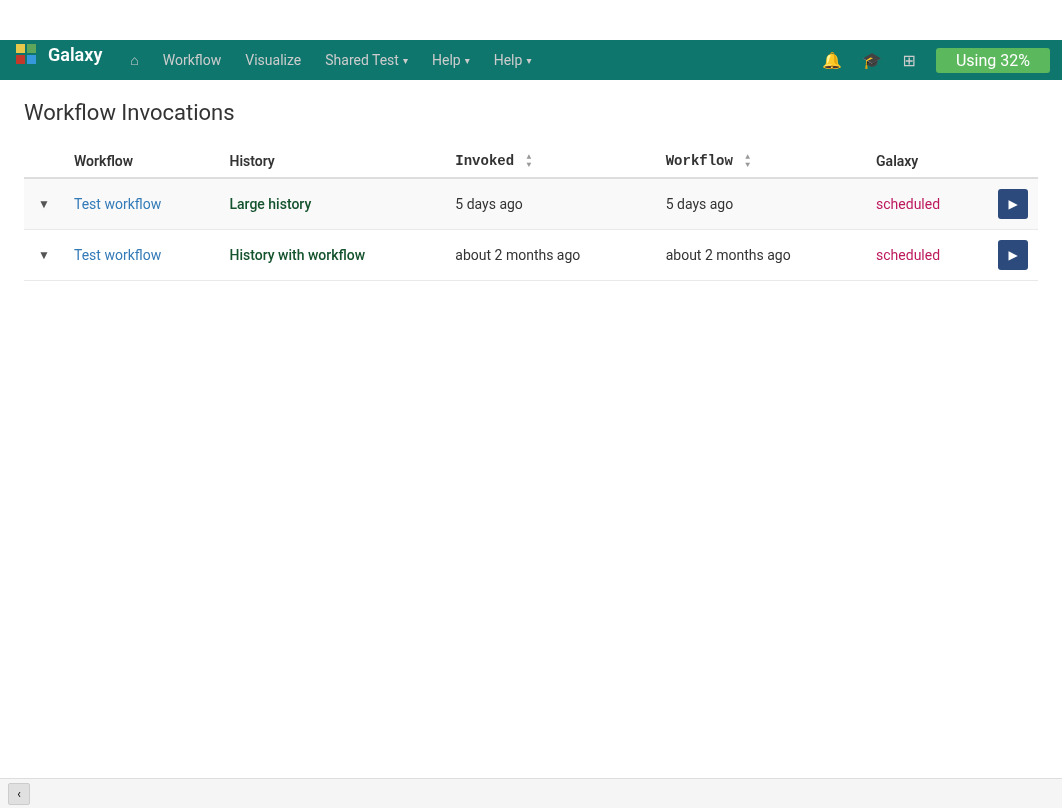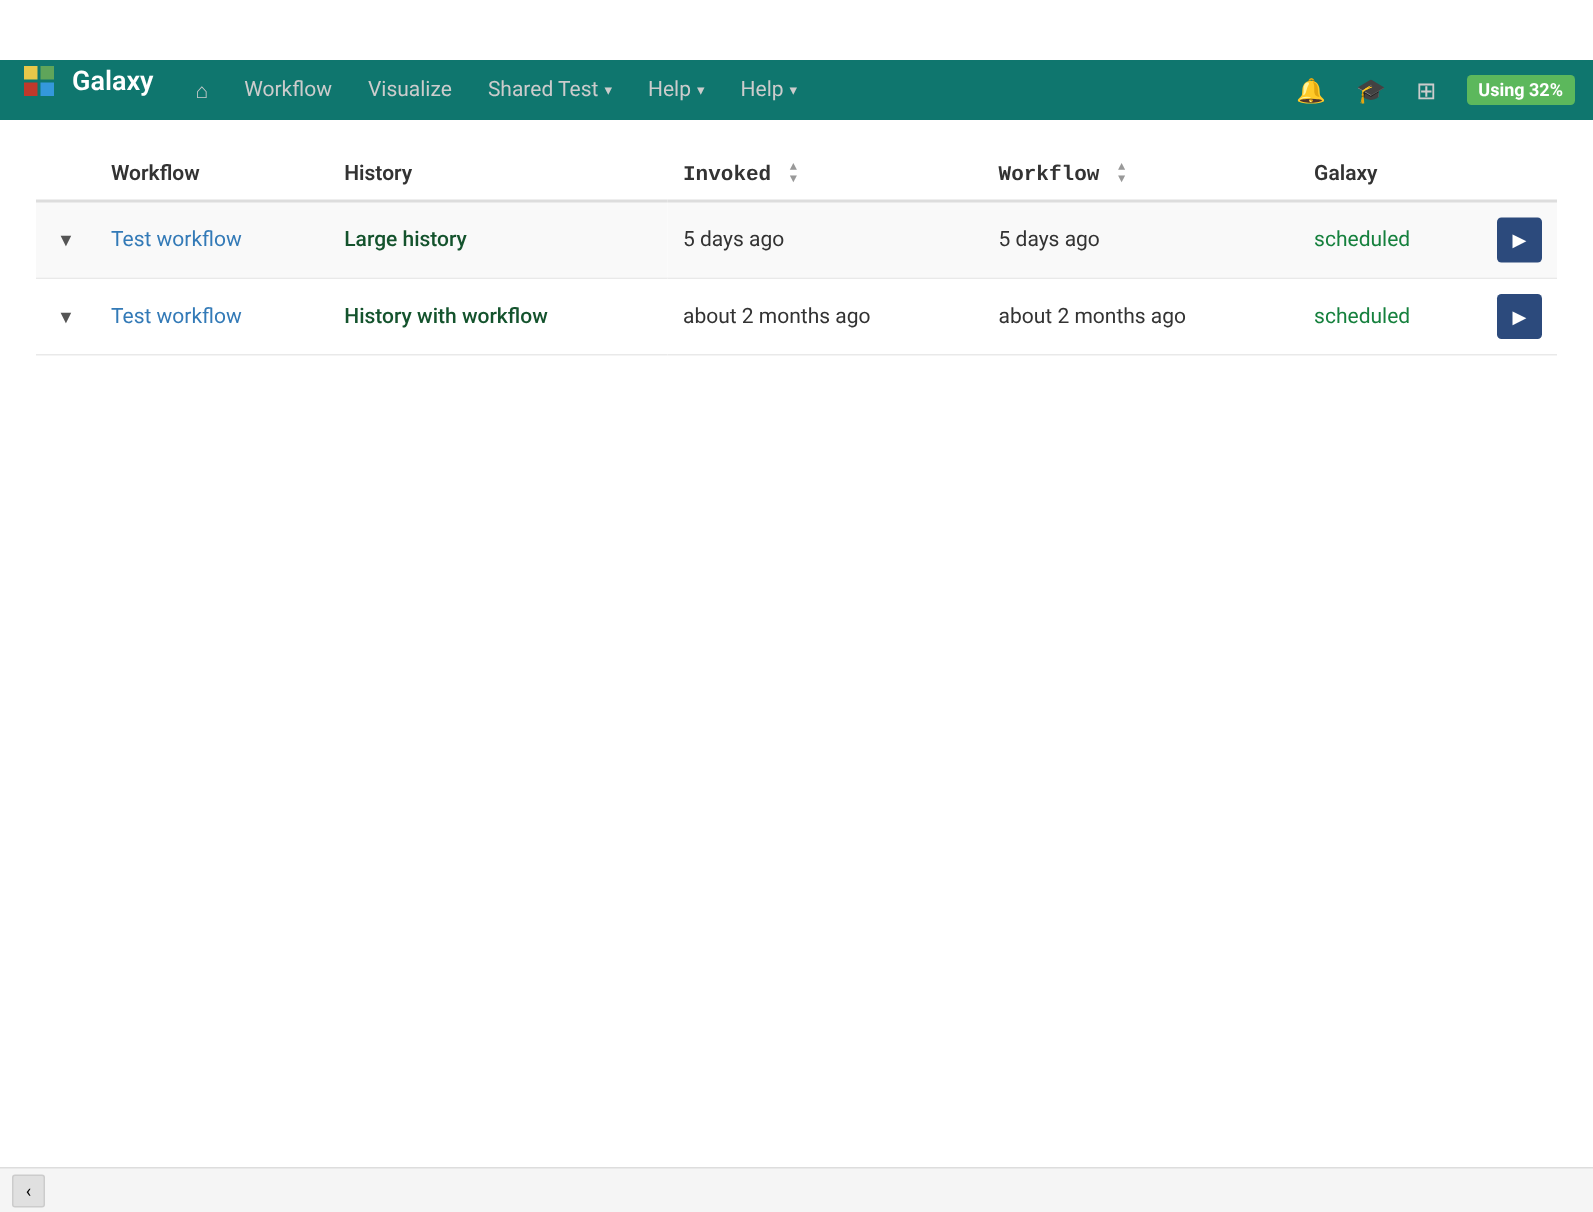--- a/index.html
+++ b/index.html
@@ -67,24 +67,24 @@
       padding: 0 8px;
       height: 40px;
       display: flex;
       align-items: center;
       cursor: pointer;
       font-size: 16px;
     }
     .using-badge {
       background: #5cb85c;
       color: #fff;
-      padding: 3px 8px;
+      padding: 3px 20px;
       border-radius: 3px;
-      font-size: 12px;
-      font-weight: 700;
+      font-size: 16px;
+      font-weight: 400;
       margin-left: 8px;
     }
 
     
     .page-content {
       padding: 20px 24px;
     }
     .page-title {
       font-size: 22px;
       font-weight: 400;
@@ -145,21 +145,21 @@
       color: #337ab7;
       text-decoration: none;
       font-weight: 400;
     }
     .history-link {
       color: #14532d;
       text-decoration: none;
       font-weight: 500;
     }
     .state-text {
-      color: #15803d;
+      color: #be185d;
     }
     .run-btn {
       background: #2c4a7c;
       border: none;
       border-radius: 3px;
       width: 30px;
       height: 30px;
       display: flex;
       align-items: center;
       justify-content: center;
@@ -231,20 +231,21 @@
   </div>
   <div class="nav-right">
     <div class="nav-icon-btn">🔔</div>
     <div class="nav-icon-btn">🎓</div>
     <div class="nav-icon-btn">⊞</div>
     <span class="using-badge">Using 32%</span>
   </div>
 </nav>
 
 <div class="page-content">
+  <h1 class="page-title">Workflow Invocations</h1>
 
   <table class="inv-table">
     <thead>
       <tr>
         <th style="width:40px;"></th>
         <th>
           <span>Workflow</span>
         </th>
         <th>
           <span>History</span>

